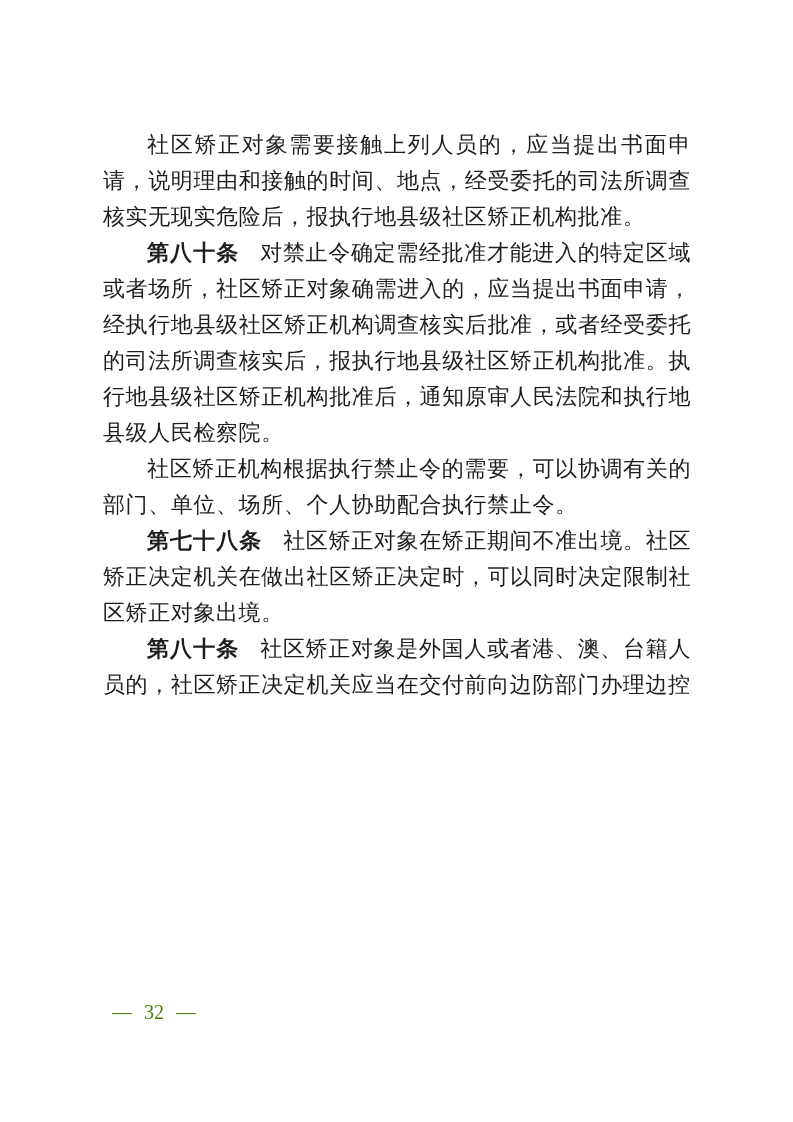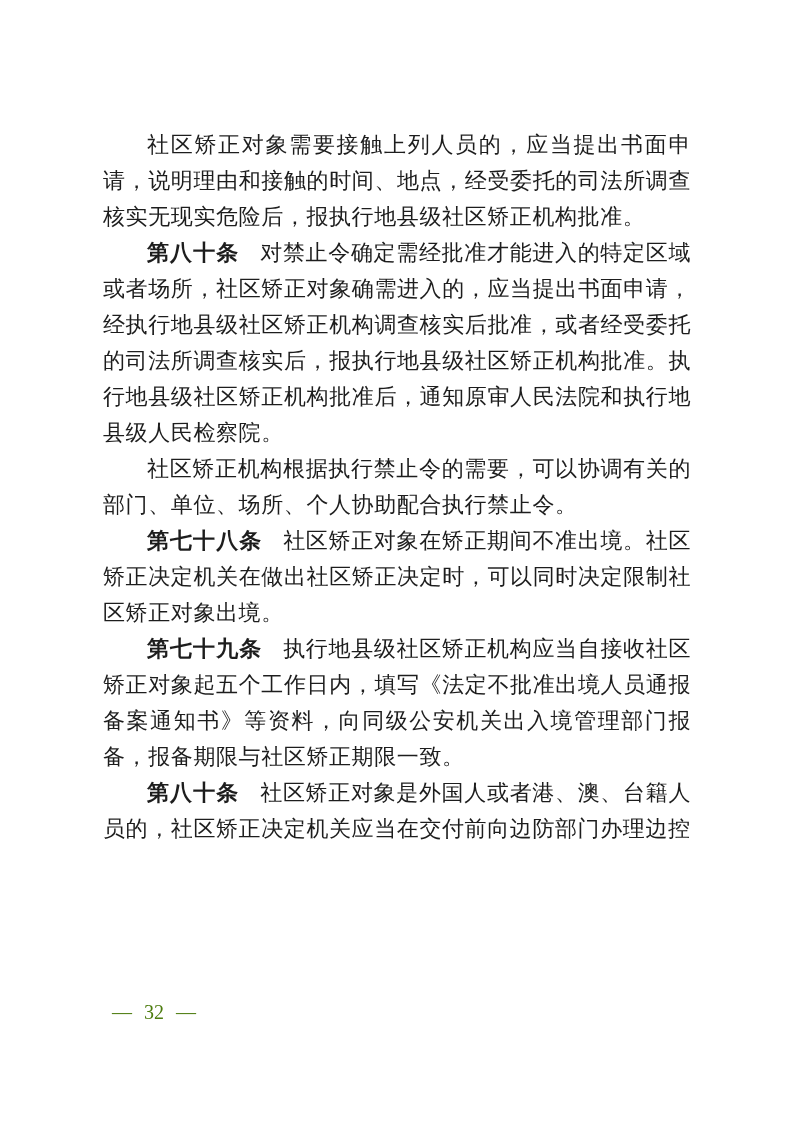--- a/index.html
+++ b/index.html
@@ -66,21 +66,20 @@
 
     <p><span>社区矫正对象需要接触上列人员的，应当提出书面申请，说明理由和接触的时间、地点，经受委托的司法所调查核实无现实危险后，报执行地县级社区矫正机构批准。</span></p>
 
     <p><span class="article-no">第八十条</span><span>对禁止令确定需经批准才能进入的特定区域或者场所，社区矫正对象确需进入的，应当提出书面申请，经执行地县级社区矫正机构调查核实后批准，或者经受委托的司法所调查核实后，报执行地县级社区矫正机构批准。执行地县级社区矫正机构批准后，通知原审人民法院和执行地县级人民检察院。</span></p>
 
 
     <p><span>社区矫正机构根据执行禁止令的需要，可以协调有关的部门、单位、场所、个人协助配合执行禁止令。</span></p>
 
     <p><span class="article-no">第七十八条</span><span>社区矫正对象在矫正期间不准出境。社区矫正决定机关在做出社区矫正决定时，可以同时决定限制社区矫正对象出境。</span></p>
 
-    <p><span class="article-no">第七十九条</span><span>执行地县级社区矫正机构应当自接收社区矫正对象起五个工作日内，填写《法定不批准出境人员通报备案通知书》等资料，向同级公安机关出入境管理部门报备，报备期限与社区矫正期限一致。</span></p>
 
     <p><span class="article-no">第八十条</span><span>社区矫正对象是外国人或者港、澳、台籍人员的，社区矫正决定机关应当在交付前向边防部门办理边控</span></p>
 
   </div>
 
   <div class="footer">
     <span class="dash">—</span><span class="pagenum">32</span><span class="dash">—</span>
   </div>
 
 </div>

